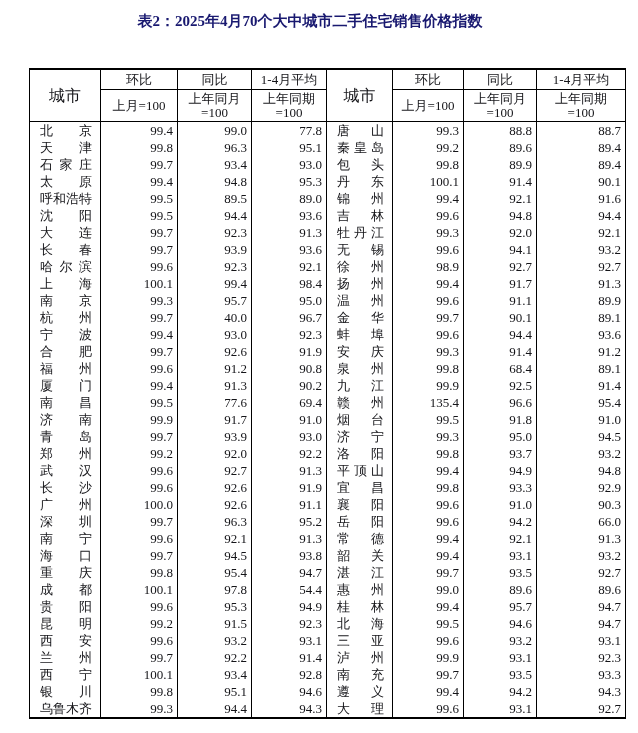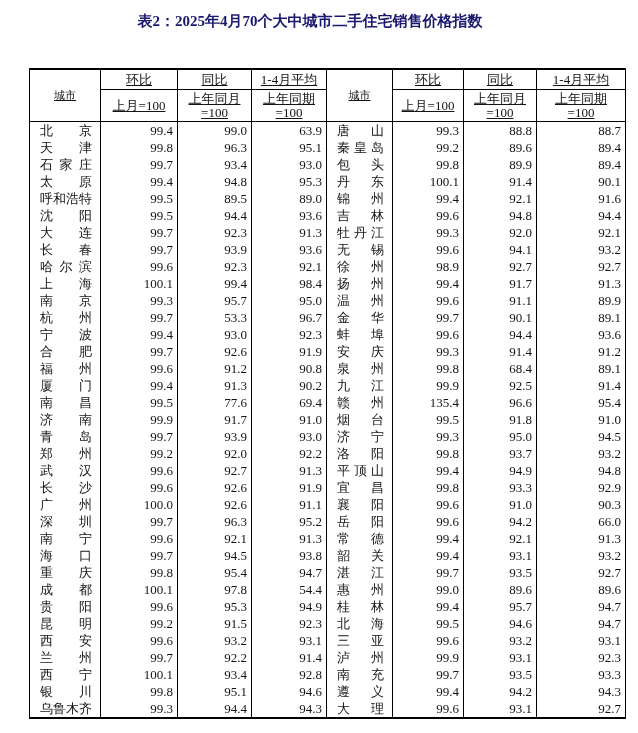--- a/index.html
+++ b/index.html
@@ -38,25 +38,24 @@
   th, td {
     font-weight: normal;
     font-size: 13px;
     padding: 0;
     overflow: hidden;
   }
   thead th {
     border: 1px solid var(--border-color);
     text-align: center;
     vertical-align: middle;
-    text-decoration: underline;
   }
   tr.hrow1 th { height: 19px; line-height: 19px; }
   tr.hrow2 th { height: 31px; white-space: pre-line; line-height: 14px; }
-  th.city-h { font-size: 11px; }
+  th.city-h { font-size: 16px; }
   tbody td {
     border-left: 1px solid var(--border-color);
     border-right: 1px solid var(--border-color);
     border-top: none;
     border-bottom: none;
     height: 17px;
     line-height: 17px;
     white-space: nowrap;
   }
   td.city {
@@ -109,21 +108,21 @@
 =100</th>
       <th>上年同期
 =100</th>
     </tr>
   </thead>
   <tbody>
       <tr>
     <td class="city">北京</td>
     <td class="num">99.4</td>
     <td class="num">99.0</td>
-    <td class="num">63.9</td>
+    <td class="num">77.8</td>
     <td class="city">唐山</td>
     <td class="num">99.3</td>
     <td class="num">88.8</td>
     <td class="num">88.7</td>
   </tr>
       <tr>
     <td class="city">天津</td>
     <td class="num">99.8</td>
     <td class="num">96.3</td>
     <td class="num">95.1</td>
@@ -218,21 +217,21 @@
     <td class="num">95.7</td>
     <td class="num">95.0</td>
     <td class="city">温州</td>
     <td class="num">99.6</td>
     <td class="num">91.1</td>
     <td class="num">89.9</td>
   </tr>
       <tr>
     <td class="city">杭州</td>
     <td class="num">99.7</td>
-    <td class="num">53.3</td>
+    <td class="num">40.0</td>
     <td class="num">96.7</td>
     <td class="city">金华</td>
     <td class="num">99.7</td>
     <td class="num">90.1</td>
     <td class="num">89.1</td>
   </tr>
       <tr>
     <td class="city">宁波</td>
     <td class="num">99.4</td>
     <td class="num">93.0</td>

